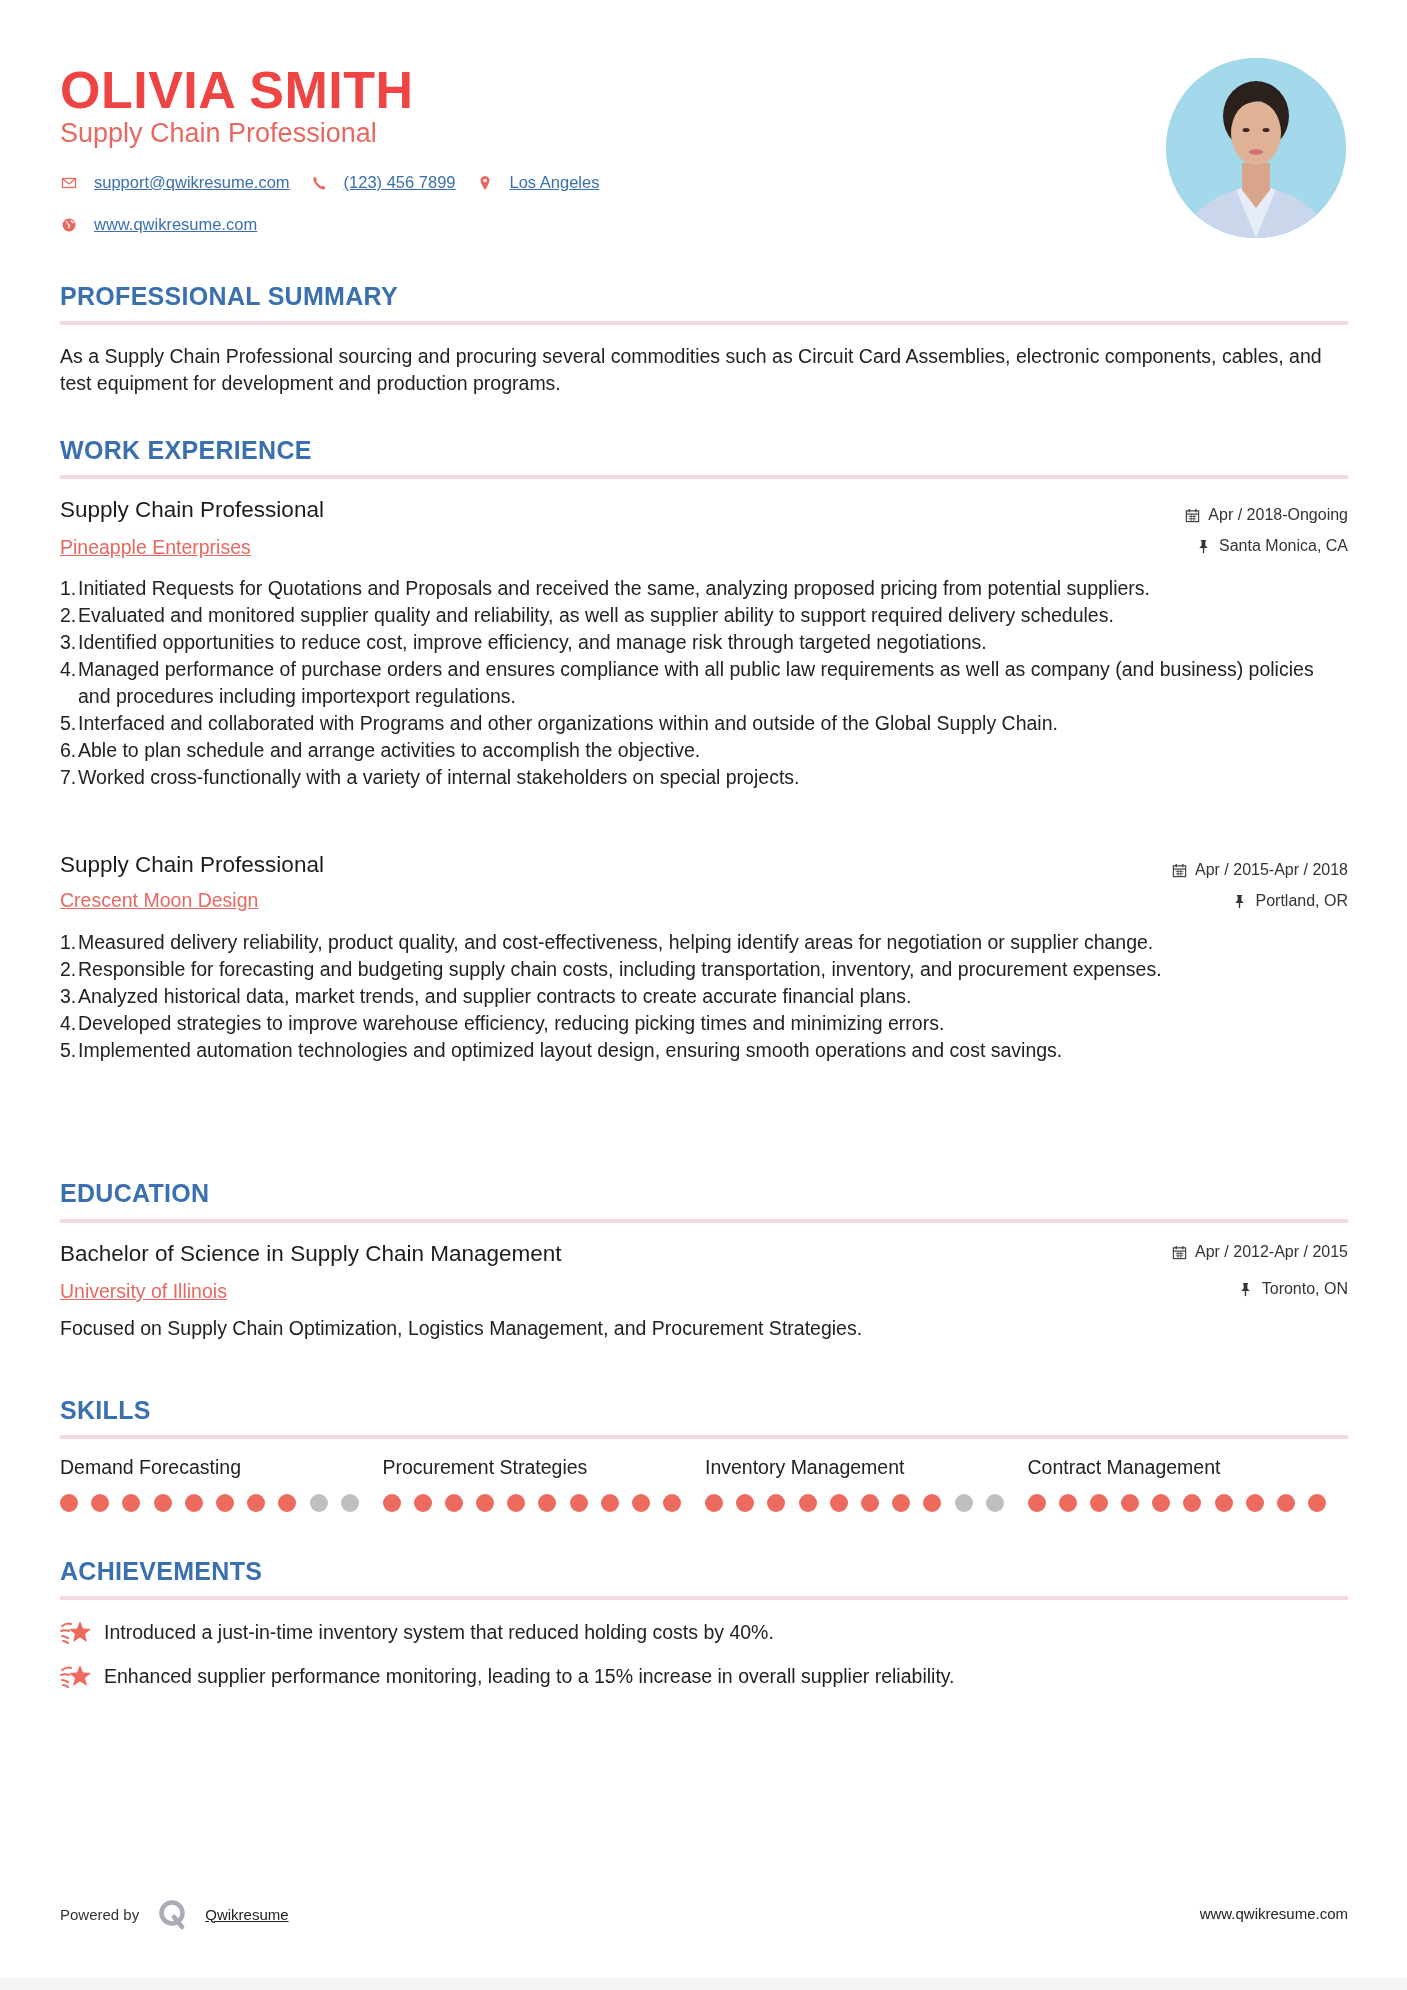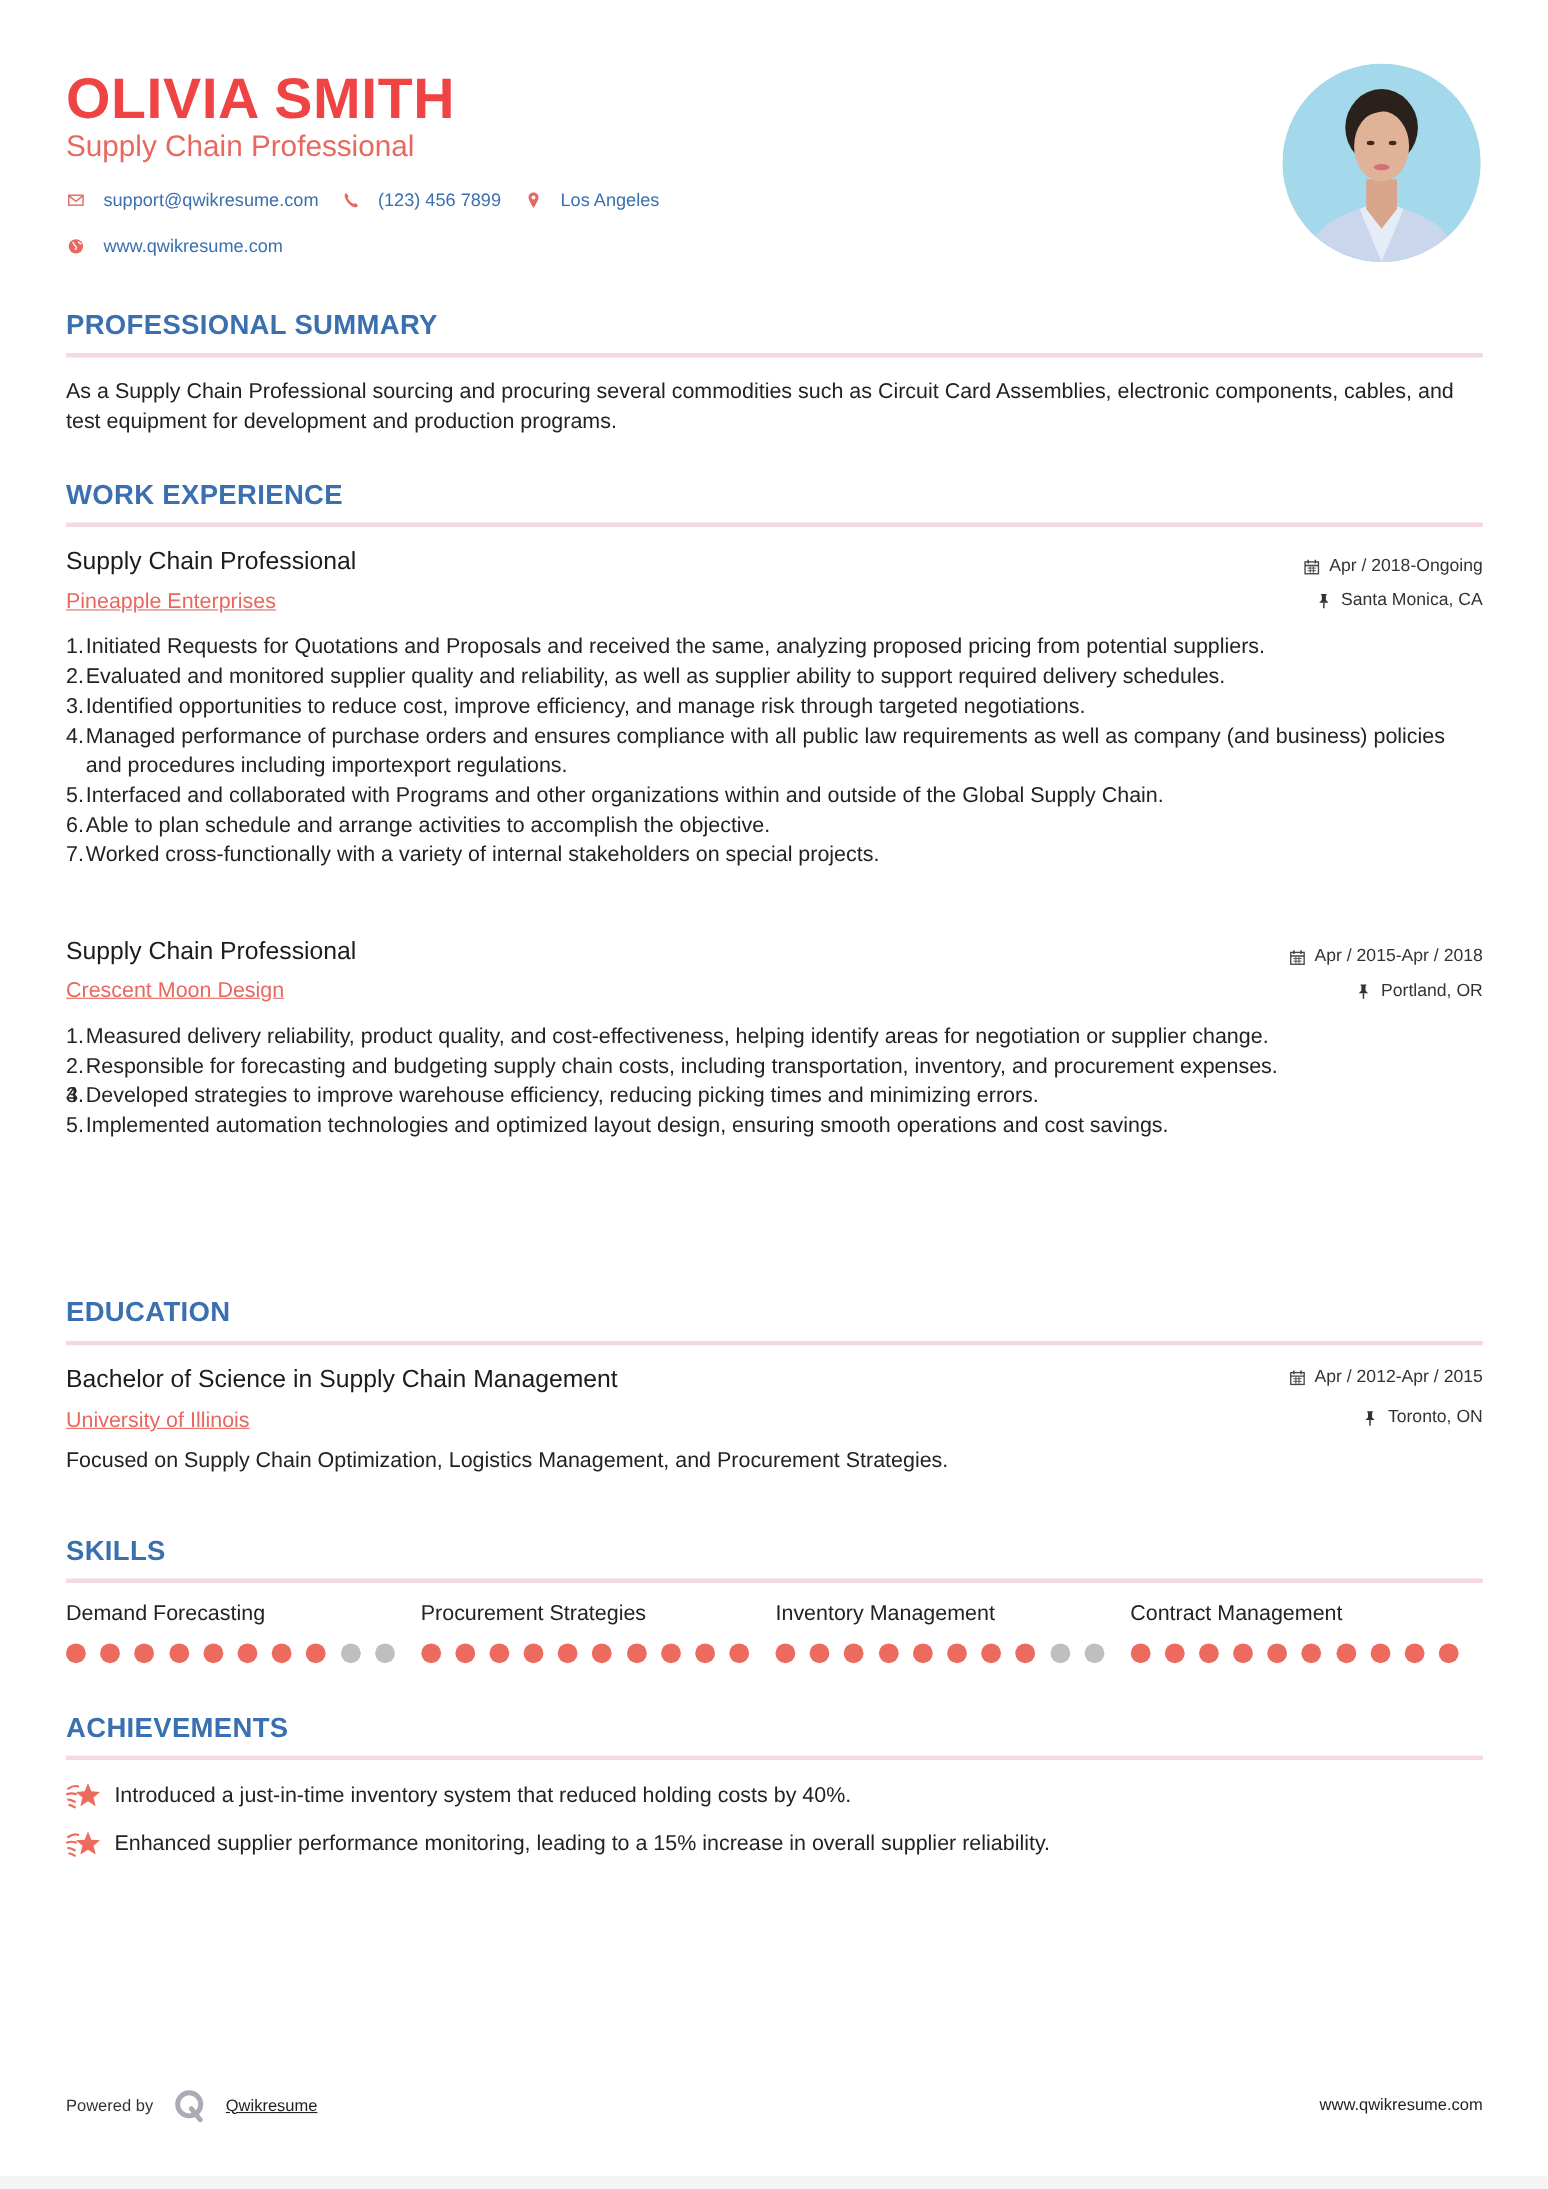--- a/index.html
+++ b/index.html
@@ -4,21 +4,21 @@
 <style>
   * { box-sizing: border-box; margin: 0; padding: 0; }
   html, body { width: 1407px; height: 1990px; background: #ffffff; }
   body { position: relative; font-family: "Liberation Sans", "DejaVu Sans", sans-serif; color: #222; overflow: hidden; }
   .abs { position: absolute; }
   .page-edge { position:absolute; left:0; top:1978px; width:1407px; height:12px; background:#f4f4f4; }
 
   
   .name { left: 60px; top: 60px; font-size: 52px; font-weight: bold; color: #ef4444; letter-spacing: 0.5px; white-space: nowrap; }
   .subtitle { left: 60px; top: 118px; font-size: 27px; color: #e8675f; white-space: nowrap; }
-  .contact { display: flex; align-items: flex-start; white-space: nowrap; font-size: 16.5px; color: #3a6fb0; }
+  .contact { display: flex; align-items: flex-end; white-space: nowrap; font-size: 16.5px; color: #3a6fb0; text-decoration: underline; }
   .contact .ic { width: 18px; height: 18px; margin-right: 16px; display:inline-flex; align-items:center; justify-content:center; }
   .contact .ic svg { width: 16px; height: 16px; }
   .photo { left: 1166px; top: 58px; width: 180px; height: 180px; border-radius: 50%; background: #a3d9ea; overflow: hidden; }
 
   
   .sec-title { left: 60px; font-size: 25px; font-weight: bold; color: #3a6fb0; letter-spacing: 0.3px; white-space: nowrap; }
   .sec-line { left: 60px; width: 1288px; height: 4px; background: #f4d9de; }
   .body-text { left: 60px; width: 1290px; font-size: 19.5px; line-height: 27px; color: #222; }
   .job-title { left: 60px; font-size: 22.5px; color: #1c1c1c; white-space: nowrap; }
   .company { left: 60px; font-size: 19.5px; color: #e8675f; white-space: nowrap; text-decoration: underline; }
@@ -167,21 +167,21 @@
     <svg viewBox="0 0 16 16">
         <path d="M5 1 H11 L10 3 L10 7 L12.5 9.5 H3.5 L6 7 L6 3 Z" fill="#333"></path>
         <line x1="8" y1="9.5" x2="8" y2="15" stroke="#333" stroke-width="1.4"></line>
       </svg>
   </span>
   <span>Portland, OR</span>
 </div>
 <ol class="abs bullets" style="top:929px;">
   <li><span class="num">1.</span><span>Measured delivery reliability, product quality, and cost-effectiveness, helping identify areas for negotiation or supplier change.</span></li>
   <li><span class="num">2.</span><span>Responsible for forecasting and budgeting supply chain costs, including transportation, inventory, and procurement expenses.</span></li>
-  <li><span class="num">3.</span></li>
+  <li><span class="num">3.</span><span>Analyzed historical data, market trends, and supplier contracts to create accurate financial plans.</span></li>
   <li><span class="num">4.</span><span>Developed strategies to improve warehouse efficiency, reducing picking times and minimizing errors.</span></li>
   <li><span class="num">5.</span><span>Implemented automation technologies and optimized layout design, ensuring smooth operations and cost savings.</span></li>
 </ol>
 
 <div class="abs sec-title" style="top:1179px;text-align:center;">EDUCATION</div>
 <div class="abs sec-line" style="top:1219px;"></div>
 <div class="abs job-title" style="top:1241px;">Bachelor of Science in Supply Chain Management</div>
 <div class="abs company" style="top:1280px;">University of Illinois</div>
 <div class="abs meta" style="top:1243px;">
   <span class="ic">

